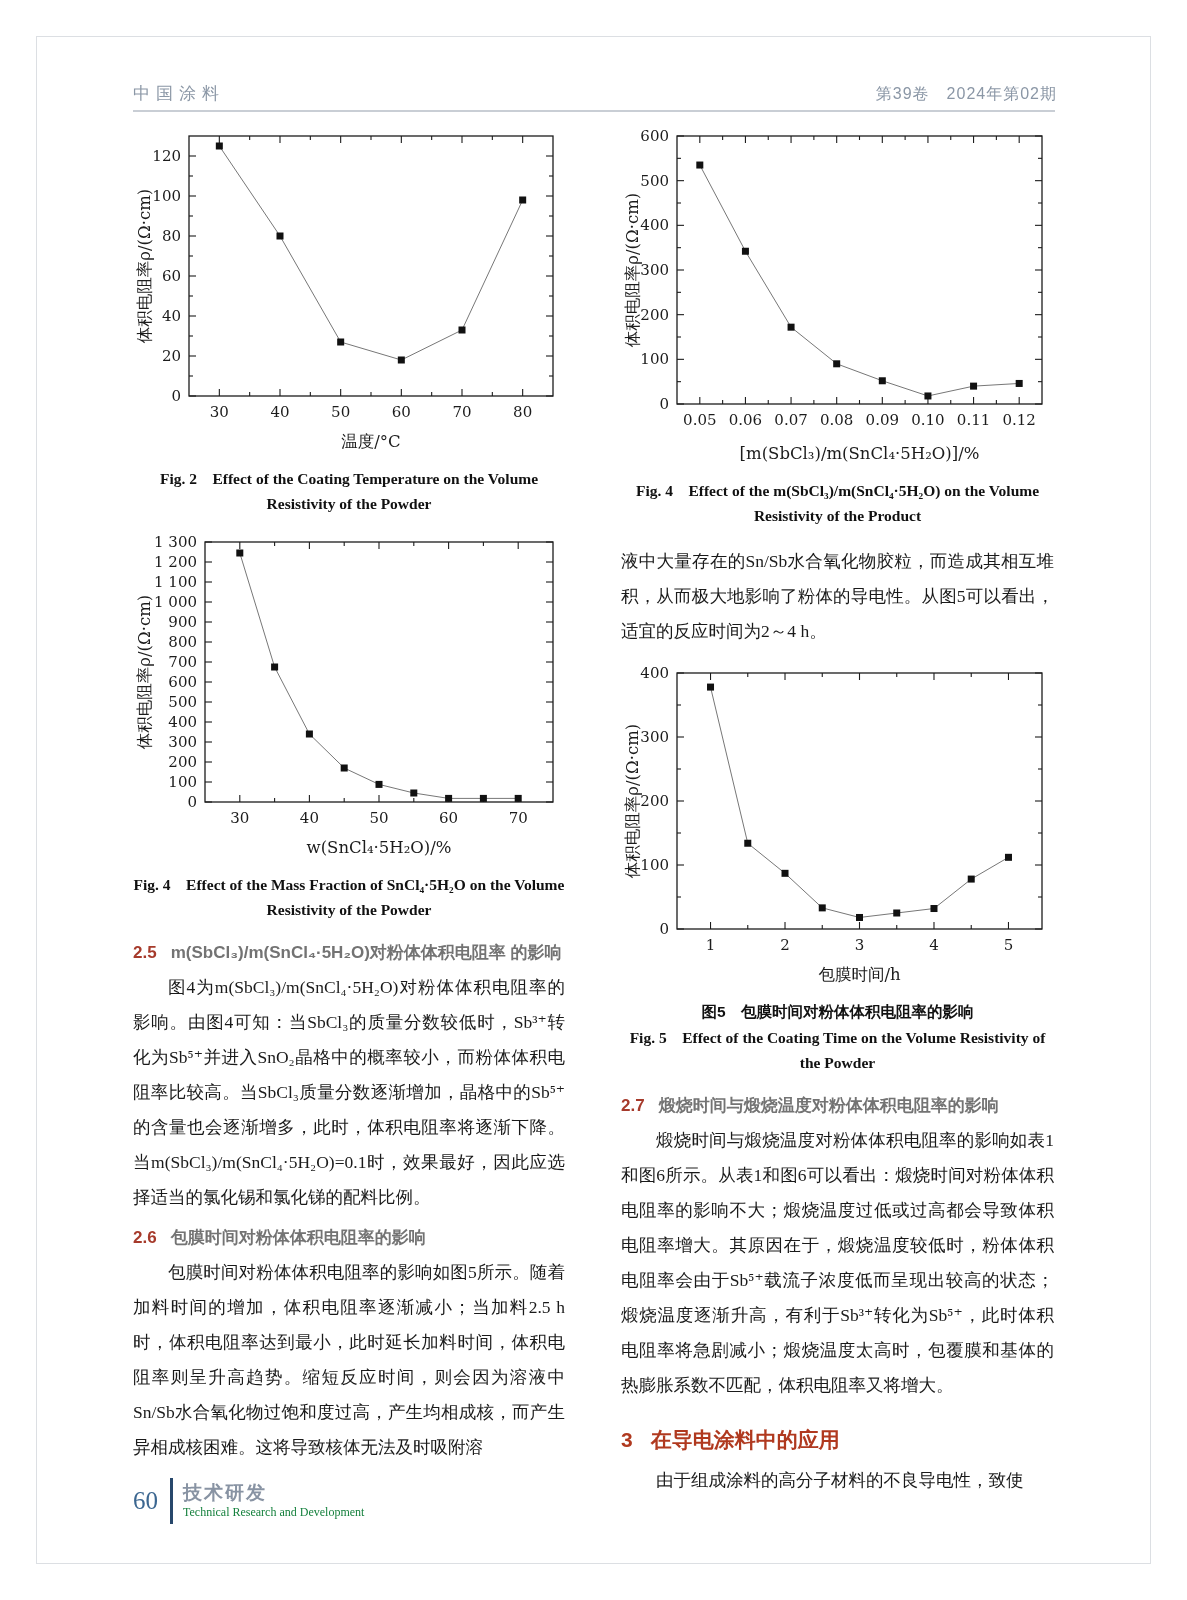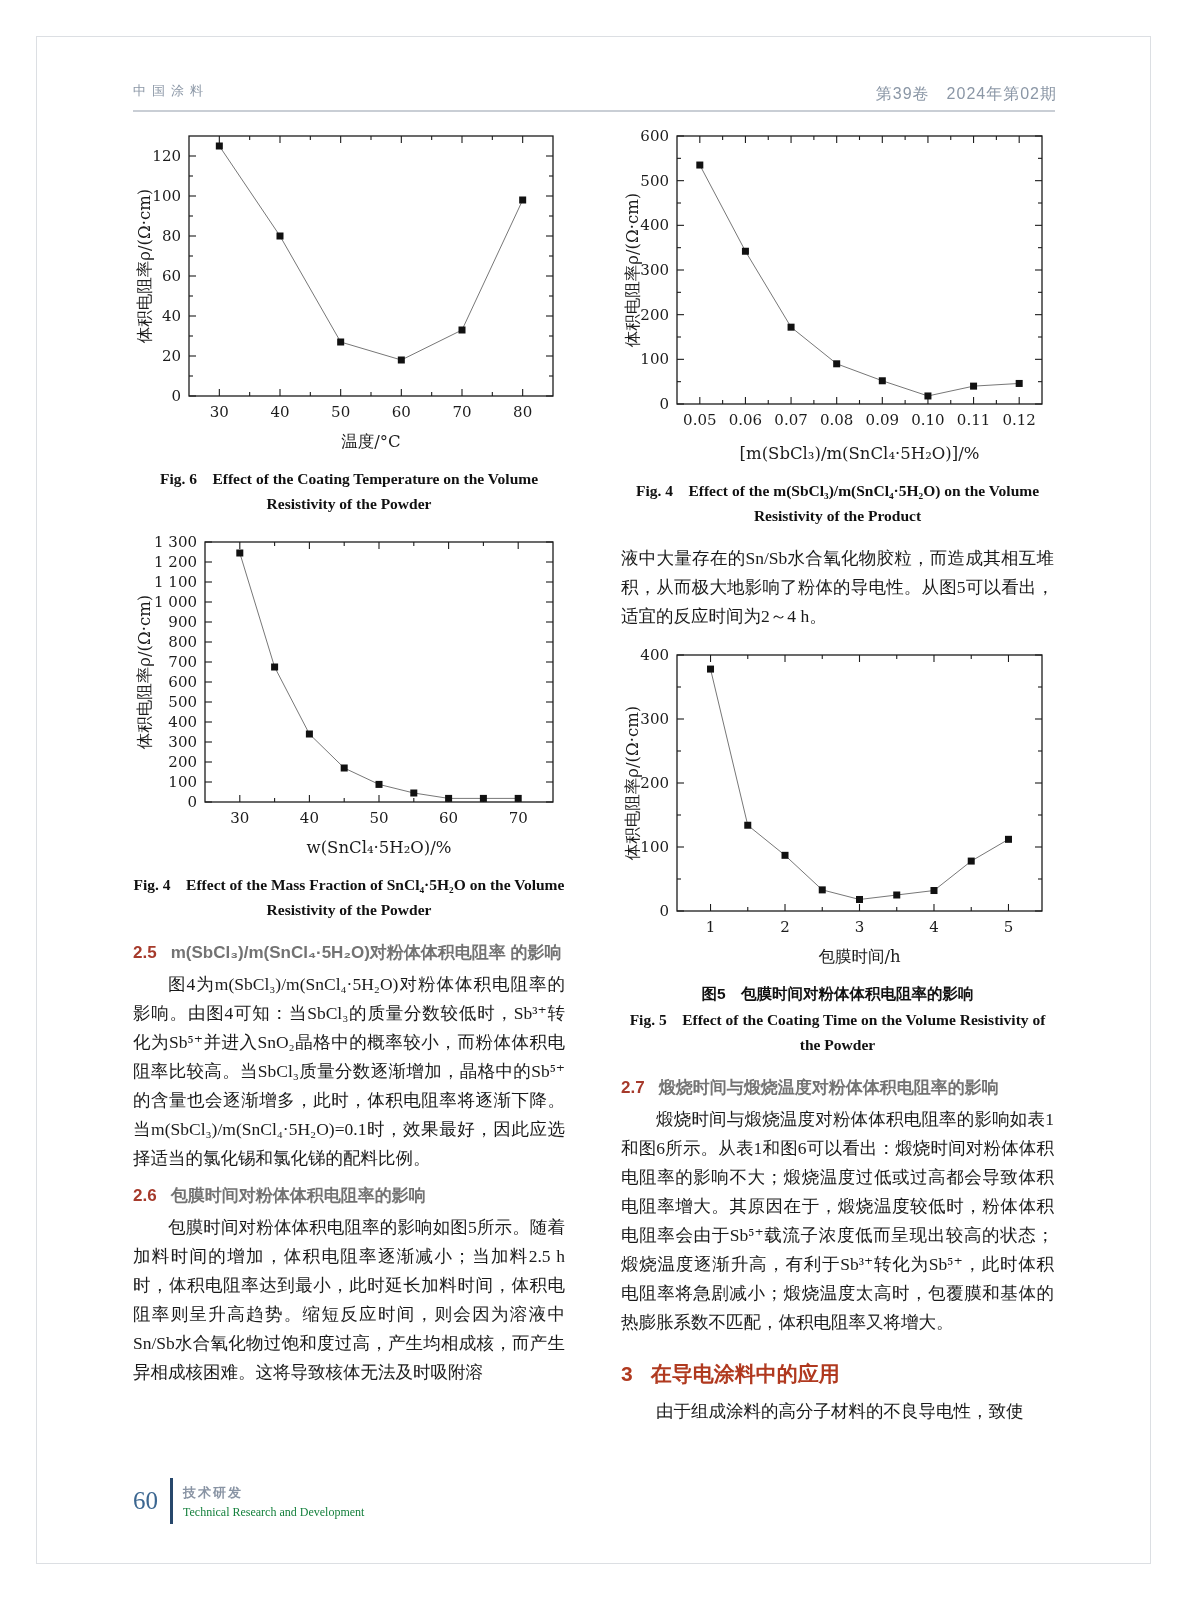--- a/index.html
+++ b/index.html
@@ -7,21 +7,21 @@
     width:1187px;height:1600px;position:relative;background:#ffffff;
     font-family:"Liberation Serif","DejaVu Serif",serif;color:#1a1a1a;
     overflow:hidden;
   }
   .page-frame{
     position:absolute;left:36px;top:36px;width:1113px;height:1526px;
     border:1px solid #dcdfe3;pointer-events:none;
   }
   
   .hdr-left{
-    position:absolute;left:133px;top:82px;font-size:13px;color:#8b97a6;
+    position:absolute;left:133px;top:82px;font-size:17px;color:#8b97a6;
     letter-spacing:6px;font-family:"Liberation Sans","DejaVu Sans",sans-serif;
   }
   .hdr-right{
     position:absolute;right:130px;top:84px;font-size:16px;color:#8b97a6;
     letter-spacing:1px;font-family:"Liberation Sans","DejaVu Sans",sans-serif;
   }
   .hdr-rule{
     position:absolute;left:133px;top:110px;width:922px;height:2px;background:#c9ced5;
   }
   
@@ -32,21 +32,21 @@
   .caption{margin:8px 0 16px;text-align:center;}
   .caption .cn{
     font-family:"Liberation Sans","DejaVu Sans",sans-serif;font-weight:bold;
     font-size:15.5px;line-height:26px;color:#111;
   }
   .caption .en{
     font-family:"Liberation Serif","DejaVu Serif",serif;font-weight:bold;
     font-size:15.5px;line-height:25px;color:#111;
   }
   p.body{
-    font-size:17.5px;line-height:29px;text-align:justify;margin:2px 0 0;
+    font-size:17.5px;line-height:35px;text-align:justify;margin:2px 0 0;
   }
   p.body.indent{text-indent:2em;}
   .sec-head{
     display:flex;gap:14px;align-items:flex-end;margin-top:8px;
     font-family:"Liberation Sans","DejaVu Sans",sans-serif;font-weight:bold;
     font-size:17px;line-height:30px;
   }
   .sec-head .num{color:#a63a2b;}
   .sec-head .title{color:#737373;flex:1;}
   .sec3-head{
@@ -57,21 +57,21 @@
   
   .footer{
     position:absolute;left:133px;top:1478px;display:flex;align-items:center;
   }
   .footer .pagenum{
     font-size:25px;color:#3b6690;font-family:"Liberation Serif","DejaVu Serif",serif;
   }
   .footer .bar{width:3px;height:46px;background:#27476b;margin:0 10px 0 12px;}
   .footer .dept .cn{
     font-family:Liberation Sans, sans-serif;font-weight:bold;
-    font-size:13px;color:#8893a3;line-height:22px;letter-spacing:2px;
+    font-size:19px;color:#8893a3;line-height:22px;letter-spacing:2px;
   }
   .footer .dept .en{
     font-family:"Liberation Serif","DejaVu Serif",serif;
     font-size:12px;color:#15803d;line-height:16px;
   }
 </style>
 </head>
 <body>
 
 <div class="page-frame"></div>
@@ -148,21 +148,21 @@
       <rect x="82.83333333333333" y="16.5" width="7" height="7" fill="#111111"></rect>
       <rect x="143.5" y="106.5" width="7" height="7" fill="#111111"></rect>
       <rect x="204.16666666666669" y="212.5" width="7" height="7" fill="#111111"></rect>
       <rect x="264.83333333333337" y="230.5" width="7" height="7" fill="#111111"></rect>
       <rect x="325.5" y="200.5" width="7" height="7" fill="#111111"></rect>
       <rect x="386.16666666666663" y="70.5" width="7" height="7" fill="#111111"></rect>
       <text x="238" y="321" text-anchor="middle" font-size="16.5" fill="#1c1c1c" font-family="&quot;DejaVu Serif&quot;,serif">温度/°C</text>
       <text x="0" y="0" text-anchor="middle" font-size="16.5" fill="#1c1c1c" font-family="&quot;DejaVu Serif&quot;,serif" transform="translate(17,140) rotate(-90)">体积电阻率ρ/(Ω·cm)</text>
     </svg>
   <div class="caption">
-    <div class="en">Fig. 6　Effect of the Coating Temperature on the Volume Resistivity of the Powder</div>
+    <div class="en">Fig. 2　Effect of the Coating Temperature on the Volume Resistivity of the Powder</div>
   </div>
 
   <svg class="chart" width="432" height="332">
       <rect x="72" y="10" width="348" height="260" fill="none" stroke="#1c1c1c" stroke-width="1.3"></rect>
       <line x1="106.80000000000001" y1="270" x2="106.80000000000001" y2="263" stroke="#1c1c1c" stroke-width="1.1"></line>
       <line x1="106.80000000000001" y1="10" x2="106.80000000000001" y2="17" stroke="#1c1c1c" stroke-width="1.1"></line>
       <text x="106.80000000000001" y="291" text-anchor="middle" font-size="15" fill="#1c1c1c" font-family="&quot;DejaVu Serif&quot;,serif">30</text>
       <line x1="176.39999999999998" y1="270" x2="176.39999999999998" y2="263" stroke="#1c1c1c" stroke-width="1.1"></line>
       <line x1="176.39999999999998" y1="10" x2="176.39999999999998" y2="17" stroke="#1c1c1c" stroke-width="1.1"></line>
       <text x="176.39999999999998" y="291" text-anchor="middle" font-size="15" fill="#1c1c1c" font-family="&quot;DejaVu Serif&quot;,serif">40</text>

